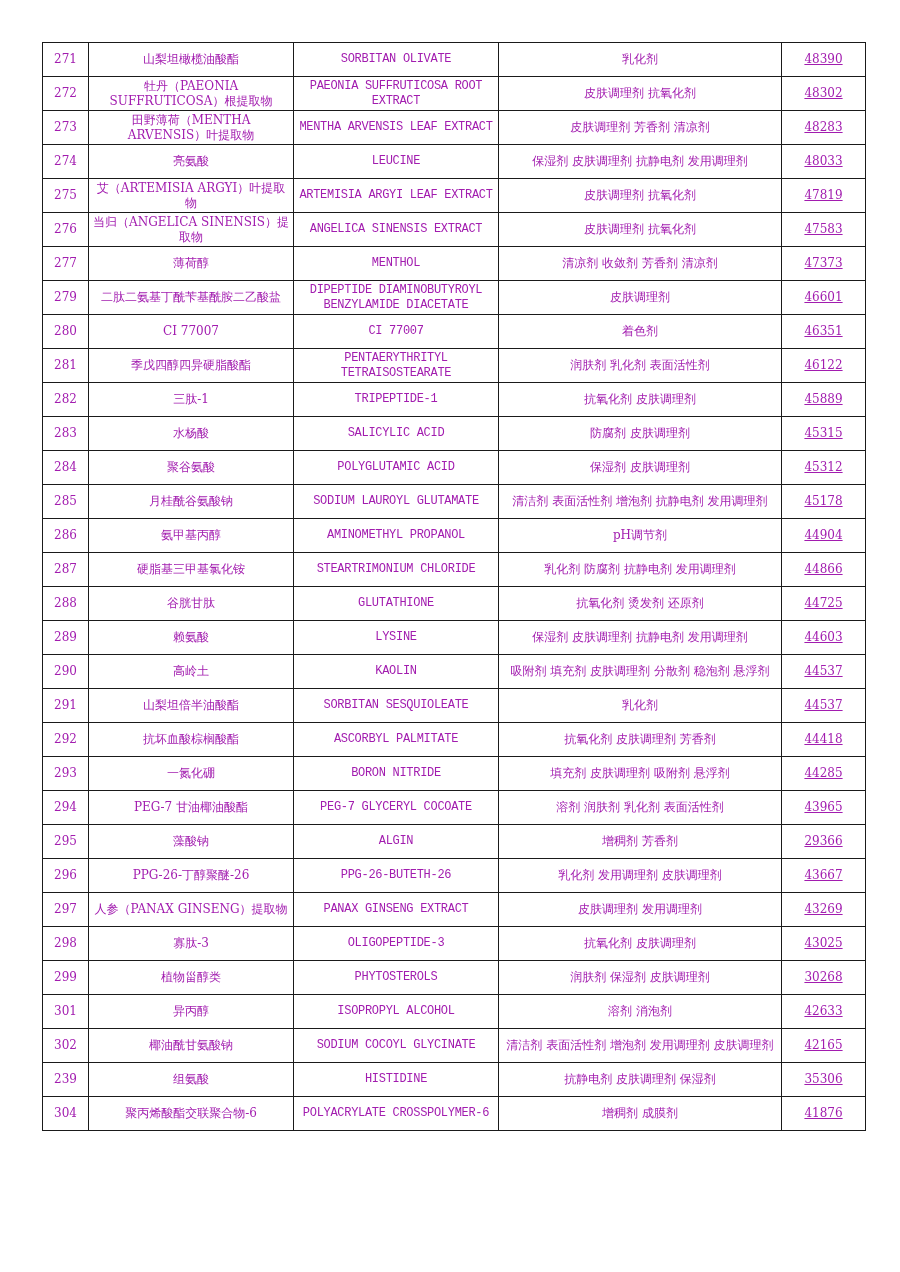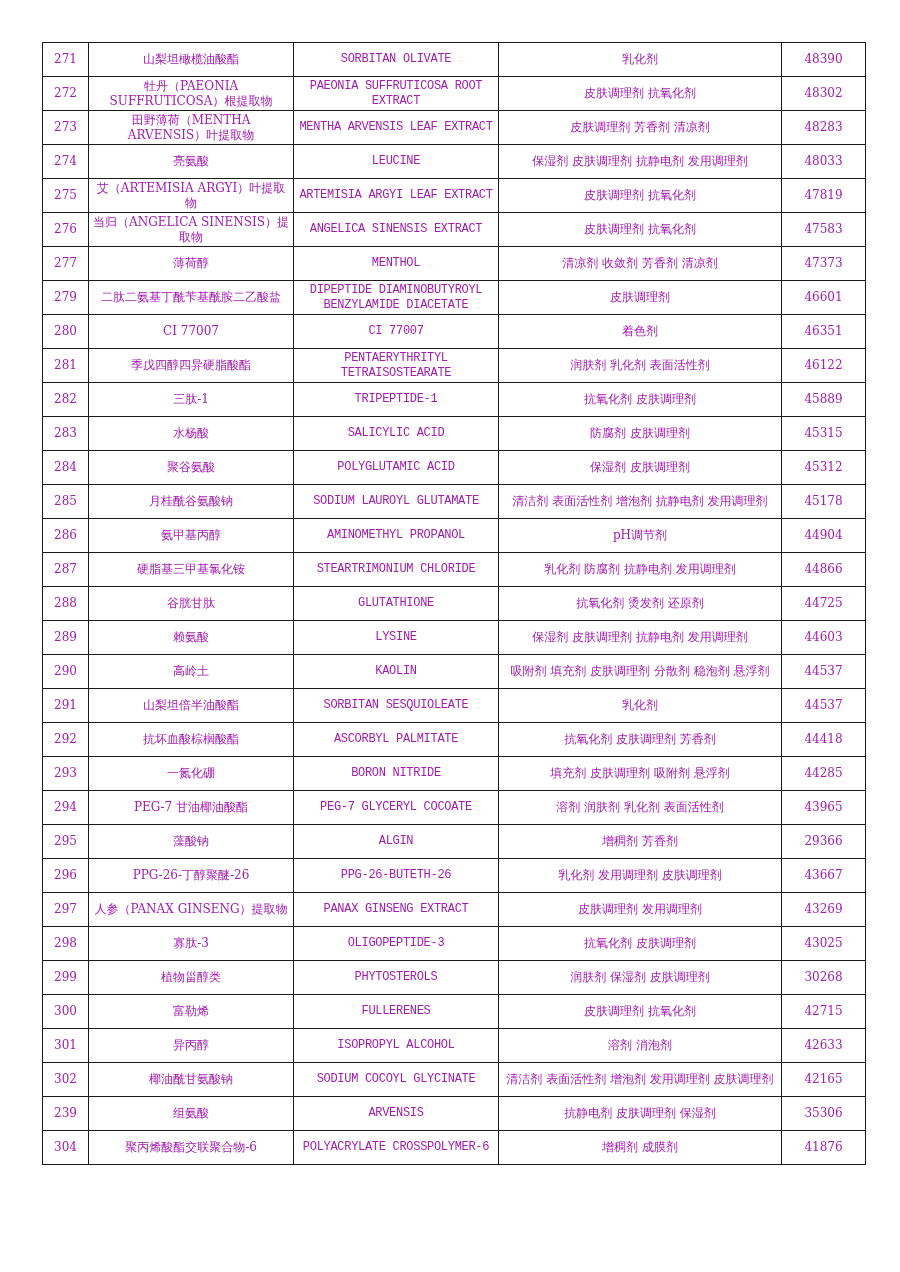--- a/index.html
+++ b/index.html
@@ -30,21 +30,21 @@
     text-align: center;
     vertical-align: middle;
     font-size: 12px;
     line-height: 15px;
     overflow: hidden;
   }
   td.c-no { width: 41px; font-size: 12.5px; }
   td.c-cn { width: 200px; }
   td.c-en { width: 200px; font-family: Liberation Mono, monospace; font-size: 11.5px; letter-spacing: -0.3px; }
   td.c-fn { width: 278px; }
-  td.c-cnt { width: 79px; font-size: 12.5px; }
+  td.c-cnt { width: 79px; font-size: 12.5px; text-decoration: underline; }
 </style>
 </head>
 <body>
 
 <table class="ingredients">
   <tbody id="tbody">
       <tr>
         <td class="c-no">271</td>
         <td class="c-cn">山梨坦橄榄油酸酯</td>
         <td class="c-en">SORBITAN OLIVATE</td>
@@ -234,44 +234,37 @@
         <td class="c-cnt">43025</td>
       </tr>
       <tr>
         <td class="c-no">299</td>
         <td class="c-cn">植物甾醇类</td>
         <td class="c-en">PHYTOSTEROLS</td>
         <td class="c-fn">润肤剂 保湿剂 皮肤调理剂</td>
         <td class="c-cnt">30268</td>
       </tr>
       <tr>
-        <td class="c-no">300</td>
-        <td class="c-cn">富勒烯</td>
-        <td class="c-en">FULLERENES</td>
-        <td class="c-fn">皮肤调理剂 抗氧化剂</td>
-        <td class="c-cnt">42715</td>
-      </tr>
-      <tr>
         <td class="c-no">301</td>
         <td class="c-cn">异丙醇</td>
         <td class="c-en">ISOPROPYL ALCOHOL</td>
         <td class="c-fn">溶剂 消泡剂</td>
         <td class="c-cnt">42633</td>
       </tr>
       <tr>
         <td class="c-no">302</td>
         <td class="c-cn">椰油酰甘氨酸钠</td>
         <td class="c-en">SODIUM COCOYL GLYCINATE</td>
         <td class="c-fn">清洁剂 表面活性剂 增泡剂 发用调理剂 皮肤调理剂</td>
         <td class="c-cnt">42165</td>
       </tr>
       <tr>
         <td class="c-no">239</td>
         <td class="c-cn">组氨酸</td>
-        <td class="c-en">ARVENSIS</td>
+        <td class="c-en">HISTIDINE</td>
         <td class="c-fn">抗静电剂 皮肤调理剂 保湿剂</td>
         <td class="c-cnt">35306</td>
       </tr>
       <tr>
         <td class="c-no">304</td>
         <td class="c-cn">聚丙烯酸酯交联聚合物-6</td>
         <td class="c-en">POLYACRYLATE CROSSPOLYMER-6</td>
         <td class="c-fn">增稠剂 成膜剂</td>
         <td class="c-cnt">41876</td>
       </tr>

